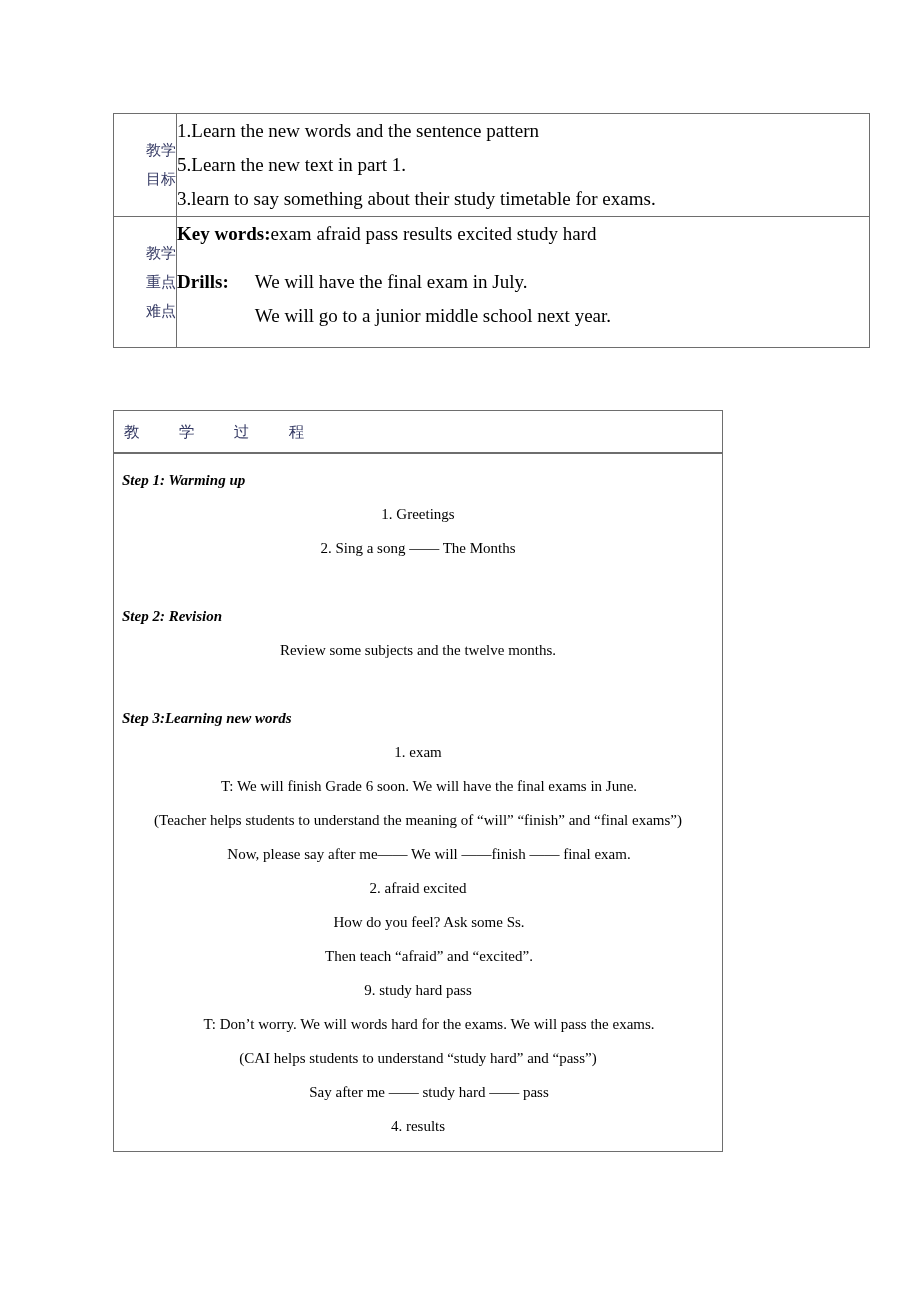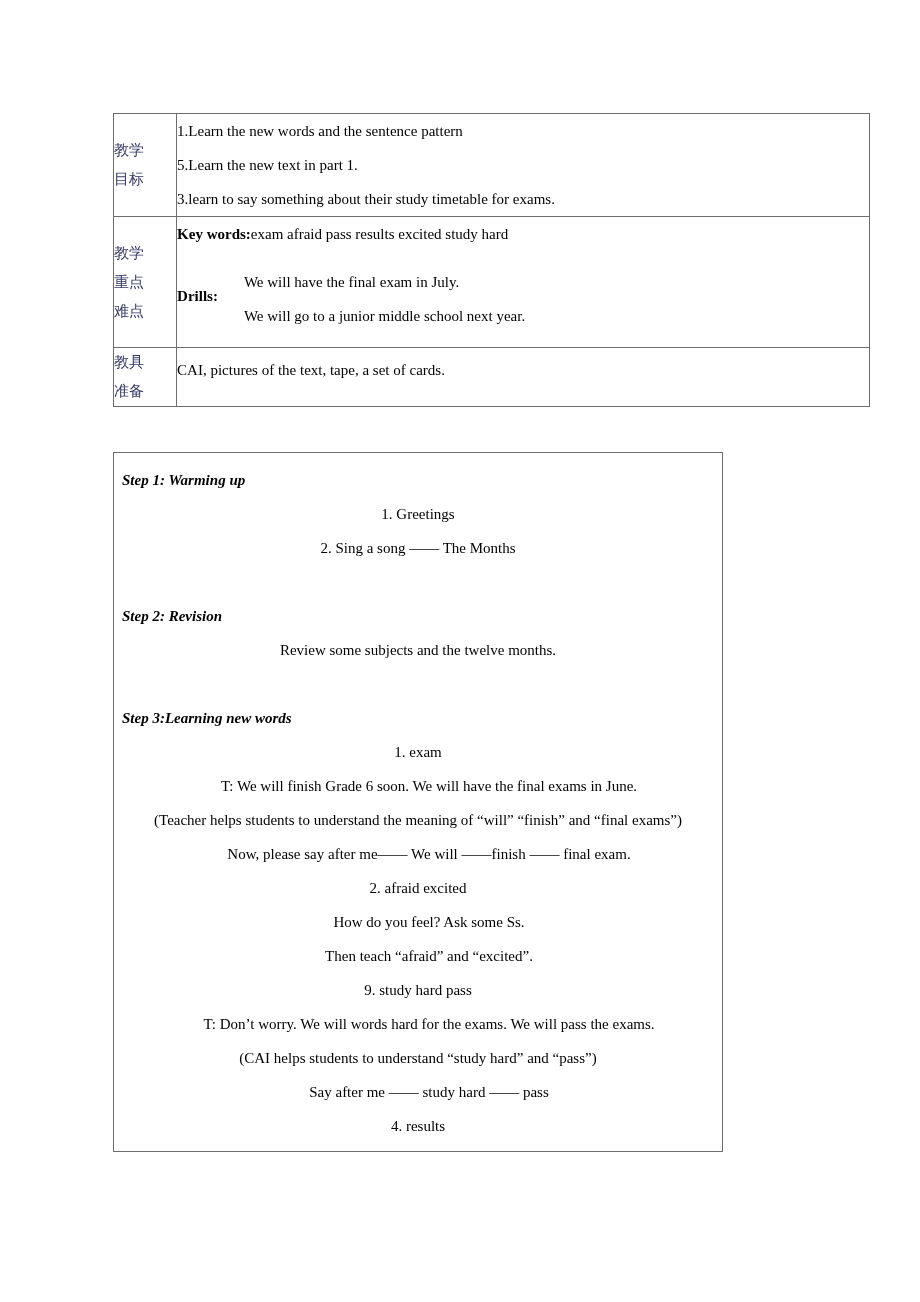--- a/index.html
+++ b/index.html
@@ -38,39 +38,39 @@
     padding: 0;
   }
   .col-label { width: 63px; }
   .col-body  { width: 692px; }
 
   .cn-label {
     color: #353a64;
     font-family: "DejaVu Sans", "Liberation Sans", sans-serif;
     font-size: 15px;
     line-height: 29px;
-    text-align: left;
+    text-align: right;
     padding: 6px 0;
   }
   .cn-label div { white-space: nowrap; }
 
   .body-cell {
     padding: 10px 0 10px 10px;
-    font-size: 15px;
+    font-size: 19px;
     line-height: 34px;
   }
   .body-cell .ln { white-space: nowrap; }
 
   .bold { font-weight: bold; }
 
   .kw-row { padding-bottom: 14px; }
   .spacer-line { height: 14px; }
 
   .drills-wrap { display: flex; }
-  .drills-label { font-weight: bold; flex: 0 0 auto; margin-top: 14px; }
+  .drills-label { font-weight: bold; flex: 0 0 auto; }
   .drills-lines { padding-left: 26px; }
 
   
   .process-table {
     position: absolute;
     left: 113px;
     top: 410px;
     width: 610px;
     border-collapse: collapse;
     table-layout: fixed;
@@ -157,34 +157,33 @@
             <span class="drills-label">Drills:</span>
             <span class="drills-lines">
               <div class="ln">We will have the final exam in July.</div>
               <div class="ln">We will go to a junior middle school next year.</div>
             </span>
           </div>
           <div class="spacer-line"></div>
         </td>
       </tr>
 
-      <tr>
-        <td class="cn-label">
-          <div>教具</div>
-          <div>准备</div>
-        </td>
-        <td class="body-cell">
-          <div class="ln">CAI, pictures of the text, tape, a set of cards.</div>
-          <div class="spacer-line"></div>
-        </td>
-      </tr>
 
     </tbody>
   </table>
 
+  <table class="process-table">
+    <tbody>
+      <tr>
+        <td>
+          <span class="process-title">教        学        过        程</span>
+        </td>
+      </tr>
+    </tbody>
+  </table>
 
   <table class="body-table">
     <tbody>
       <tr>
         <td>
           <div class="content" id="process-content">
               <div class="step">Step 1: Warming up</div>
               <div class="line">1. Greetings</div>
               <div class="line">2. Sing a song  ——  The Months</div>
               <div class="blank"></div>

